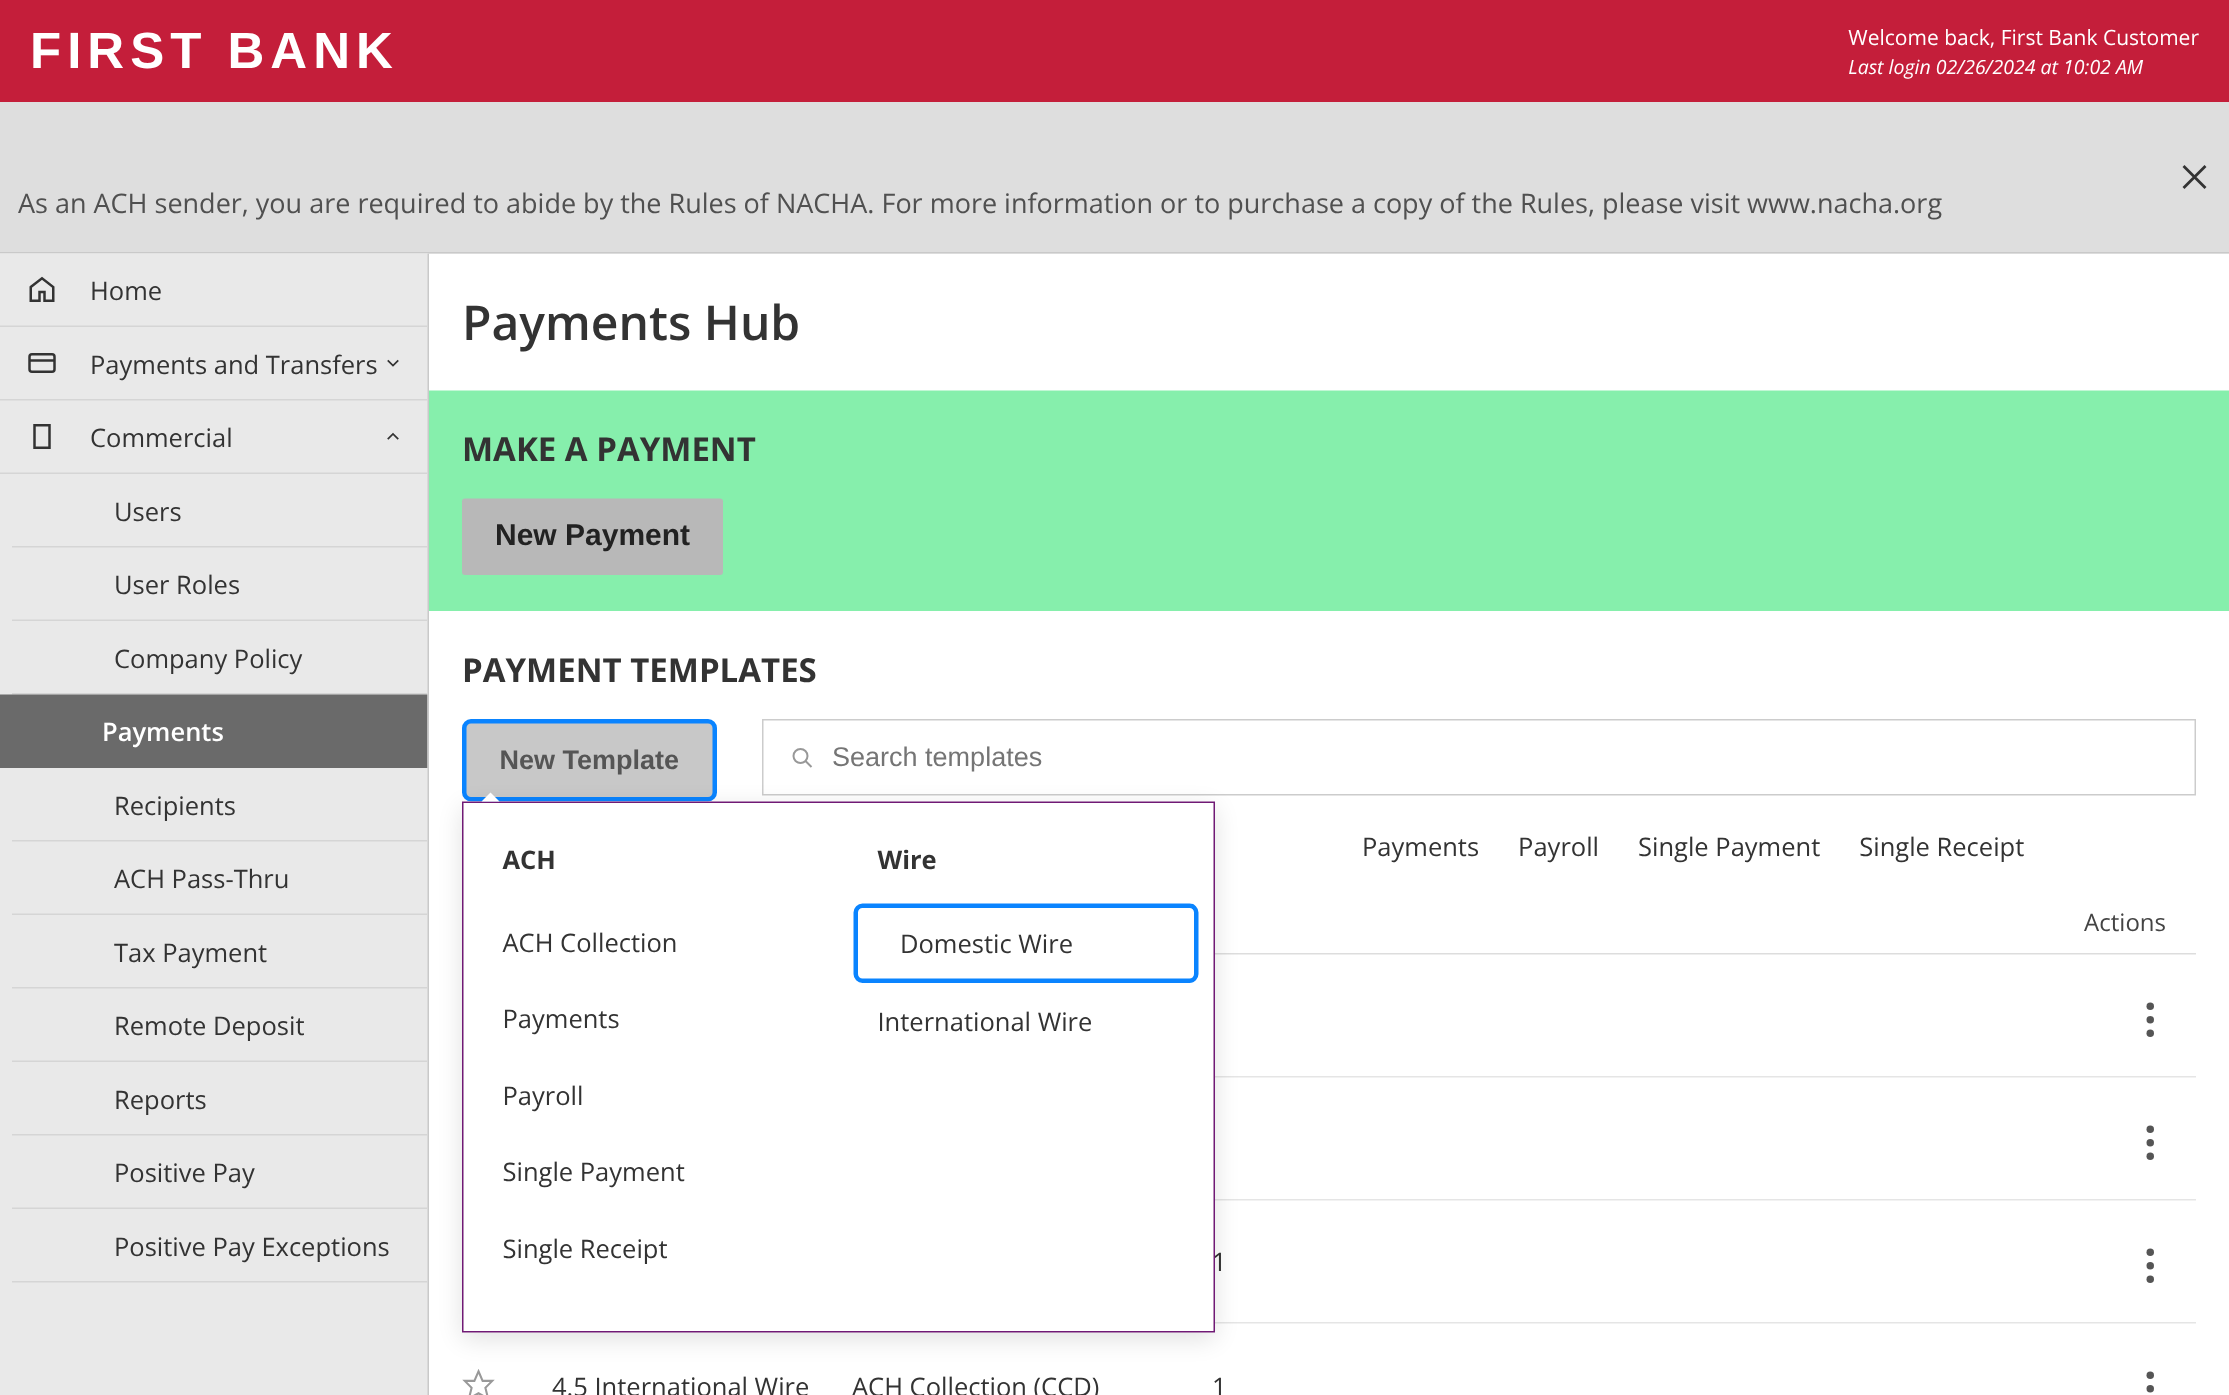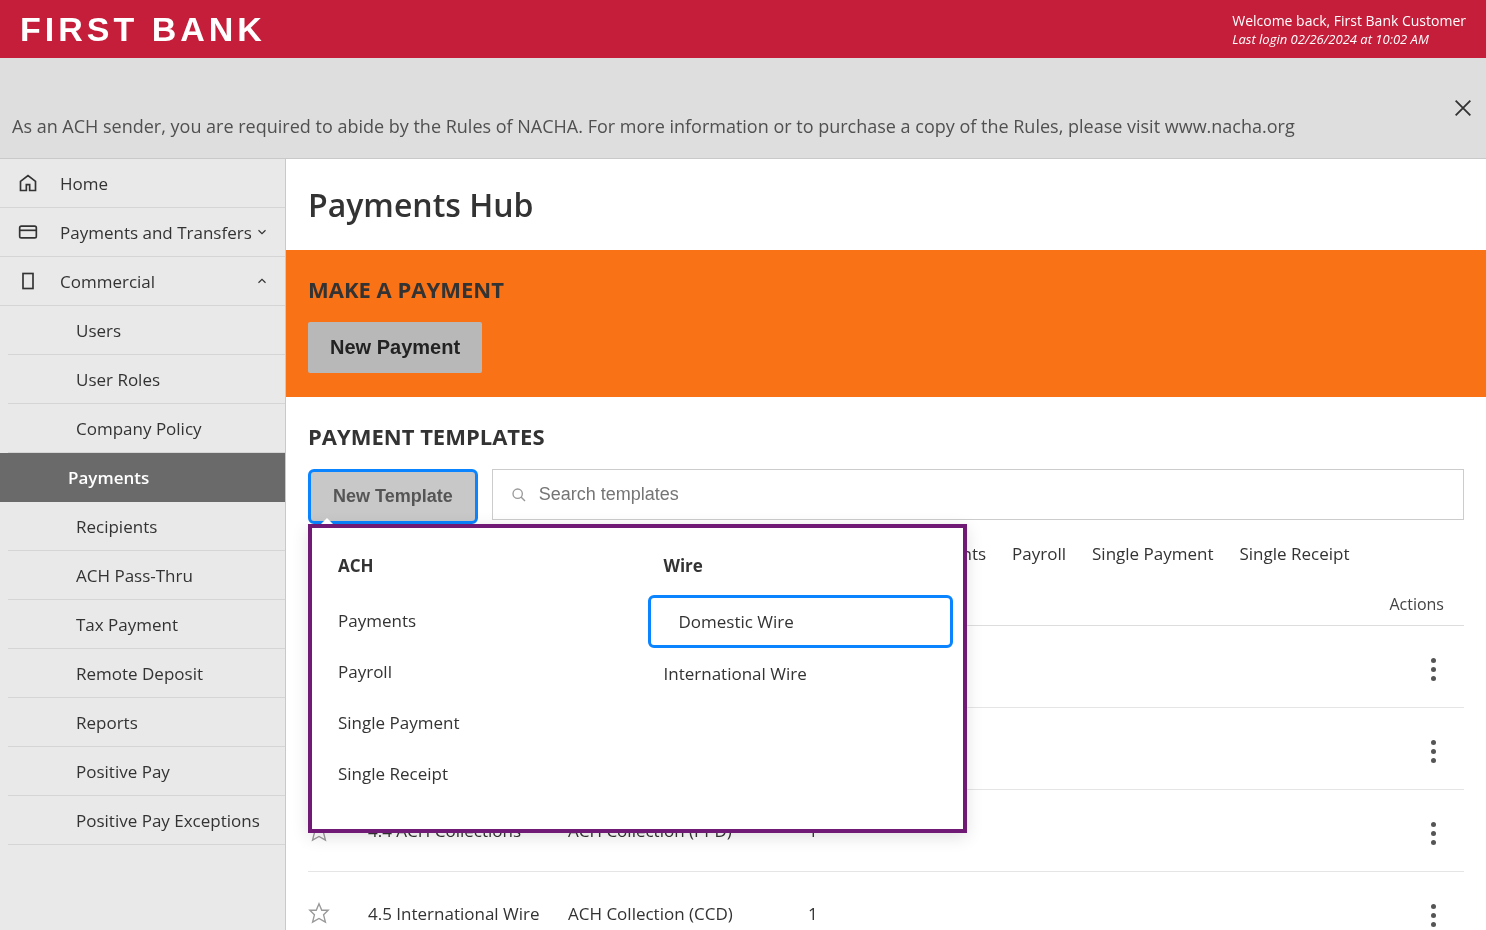--- a/index.html
+++ b/index.html
@@ -1,52 +1,52 @@
 <!DOCTYPE html>
 <html><head>
 <meta charset="utf-8">
 <style>
 * { box-sizing: border-box; margin: 0; padding: 0; }
 body { font-family: "Segoe UI", "Open Sans", Arial, sans-serif; background: #fff; color: #333; width: 1486px; height: 930px; overflow: hidden; }
 
-.header { background: #c41e3a; height: 58px; display: flex; justify-content: space-between; align-items: center; padding: 0 20px; color: #fff; }
+.header { background: #c41e3a; height: 68px; display: flex; justify-content: space-between; align-items: center; padding: 0 20px; color: #fff; }
 .logo { font-size: 34px; font-weight: 700; letter-spacing: 4px; font-family: Arial, sans-serif; }
 .welcome-box { text-align: left; font-size: 14px; }
 .welcome-box .sub { font-style: italic; font-size: 13px; }
 
 .alert-bar { background: #dedede; display: flex; justify-content: space-between; align-items: center; padding: 20px 12px 20px 12px; border-bottom: 1px solid #c9c9c9; }
 .alert-bar .msg { font-size: 18px; color: #505050; margin-top: 36px; }
 .alert-bar .close { width: 22px; height: 22px; cursor: pointer; color: #333; }
 
 .layout { display: flex; height: calc(930px - 62px - 64px); }
 
 .sidebar { width: 286px; background: #e9e9e9; border-right: 1px solid #c9c9c9; overflow-y: auto; }
 .nav-item { display: flex; align-items: center; height: 49px; padding: 0 16px; font-size: 17px; color: #333; cursor: pointer; border-bottom: 1px solid #d5d5d5; }
 .nav-item.top { font-weight: 400; }
 .nav-item .icon { width: 24px; margin-right: 20px; color: #333; display:flex; align-items:center; justify-content:center; }
 .nav-item .chev { margin-left: auto; }
 .nav-sub { padding-left: 68px; height: 49px; display: flex; align-items: center; font-size: 17px; border-bottom: 1px solid #d5d5d5; cursor: pointer; margin-left: 8px; margin-right: 0; }
 .nav-sub.active { background: #6a6a6a; color: #fff; font-weight: 600; margin: 0; padding-left: 68px; border-bottom: none; }
 
 .main { flex: 1; background: #fff; overflow: auto; position: relative; }
 .page-title { font-size: 32px; font-weight: 600; padding: 24px 22px; }
-.make-payment-box { background: #f97316; padding: 24px 22px; }
+.make-payment-box { background: #86efac; padding: 24px 22px; }
 .make-payment-box h2 { font-size: 22px; font-weight: 700; margin-bottom: 18px; }
 .btn-gray { background: #b8b8b8; border: none; padding: 14px 22px; font-size: 20px; font-weight: 600; color: #222; cursor: pointer; border-radius: 2px; }
 
 .templates-section { padding: 24px 22px; }
 .templates-section h2 { font-size: 22px; font-weight: 700; margin-bottom: 18px; }
-.template-controls { display: flex; gap: 14px; margin-bottom: 10px; position: relative; }
+.template-controls { display: flex; gap: 30px; margin-bottom: 10px; position: relative; }
 .new-template-btn { background: #c8c8c8; border: 3px solid #0a84ff; border-radius: 6px; padding: 14px 22px; font-size: 18px; font-weight: 600; color: #555; cursor: pointer; position: relative; }
 .new-template-btn::after { content: ''; position: absolute; bottom: -3px; left: 10px; width: 0; height: 0; border-left: 6px solid transparent; border-right: 6px solid transparent; border-bottom: 6px solid #fff; z-index: 20; }
 .search-box { flex: 1; border: 1px solid #ccc; display: flex; align-items: center; padding: 0 18px; height: 51px; }
 .search-box .sicon { width: 16px; height: 16px; opacity: 0.5; margin-right: 12px; }
 .search-box input { border: none; outline: none; font-size: 18px; flex: 1; background: transparent; color: #555; }
 
-.dropdown-menu { position: absolute; top: 55px; left: 0; background: #fff; border: 4px solid #701a75; box-shadow: 0 4px 16px rgba(0,0,0,0.12); width: 659px; padding: 20px 0 30px 0; display: flex; z-index: 10; }
+.dropdown-menu { position: absolute; top: 55px; left: 0; background: #fff; border: 1px solid #701a75; box-shadow: 0 4px 16px rgba(0,0,0,0.12); width: 502px; padding: 20px 0 30px 0; display: flex; z-index: 10; }
 .dd-col { flex: 1; padding: 0 26px; }
 .dd-header { font-size: 17px; font-weight: 700; padding: 6px 0 18px 0; }
 .dd-item { font-size: 17px; padding: 14px 0; cursor: pointer; color: #333; }
 .dd-item.highlighted { border: 3px solid #0a84ff; border-radius: 6px; padding: 12px 28px; margin: 0 -16px; }
 
 .filter-row { display: flex; gap: 26px; padding: 8px 0 18px 0; font-size: 17px; color: #333; }
 .filter-row span { cursor: pointer; }
 
 .table-header { display: flex; padding: 10px 0; border-bottom: 1px solid #ddd; font-size: 16px; color: #444; }
 .col-star { width: 60px; text-align: center; }
@@ -156,20 +156,21 @@
           <svg class="sicon" viewBox="0 0 24 24" fill="none" stroke="currentColor" stroke-width="2">
               <circle cx="10" cy="10" r="7"></circle>
               <line x1="21" y1="21" x2="15" y2="15"></line>
             </svg>
           <input type="text" placeholder="Search templates" style="">
         </div>
 
         <div class="dropdown-menu">
           <div class="dd-col">
             <div class="dd-header">ACH</div>
+            <div class="dd-item">ACH Collection</div>
             <div class="dd-item">Payments</div>
             <div class="dd-item">Payroll</div>
             <div class="dd-item">Single Payment</div>
             <div class="dd-item">Single Receipt</div>
           </div>
           <div class="dd-col">
             <div class="dd-header">Wire</div>
             <div class="dd-item highlighted">Domestic Wire</div>
             <div class="dd-item">International Wire</div>
           </div>

